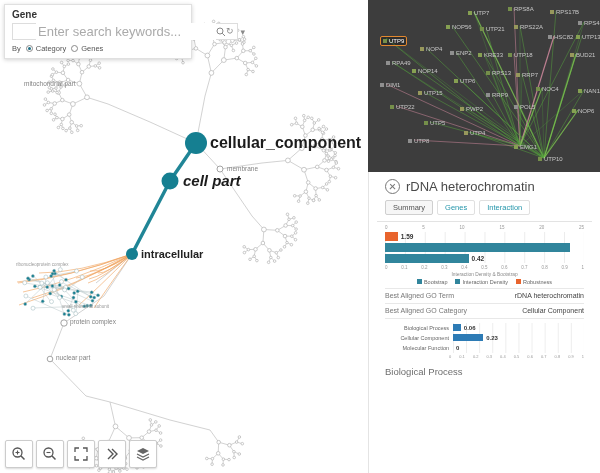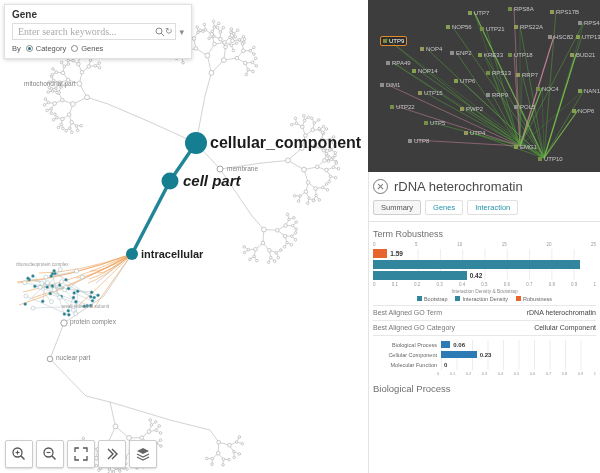--- a/index.html
+++ b/index.html
@@ -15,22 +15,22 @@
   .lbl-md{font-size:11px;font-weight:bold;color:#222;}
   .lbl-sm{font-size:6.5px;color:#828282;}
   .lbl-xs{font-size:4.5px;color:#9a9a9a;}
 
   
   .search-card{position:absolute;left:4px;top:4px;width:172px;background:#fff;
      border:1px solid #e0e0e0;box-shadow:0 1px 4px rgba(0,0,0,.18);padding:4px 7px 5px;z-index:6;}
   .nexo-title{font-size:10px;font-weight:bold;color:#333;}
   .search-row{display:flex;align-items:center;margin-top:3px;gap:3px;}
   .search-box{flex:1;display:flex;align-items:center;border:1px solid #ddd;height:15px;padding:0 3px;background:#fff;}
-  .search-box input{flex:1;border:none;outline:none;font-size:10px;color:#333;min-width:0;
-     font-family:Liberation Serif, serif;}
+  .search-box input{flex:1;border:none;outline:none;font-size:13px;color:#333;min-width:0;
+     font-family:Liberation Sans, sans-serif;margin-left:20px;}
   .search-box input::placeholder{color:#aaa;}
   .mini-ic{color:#8a8a8a;font-size:9px;line-height:1;display:flex;align-items:center;}
   .chev{color:#8a8a8a;font-size:9px;}
   .by-row{display:flex;align-items:center;gap:5px;margin-top:4px;font-size:7.5px;color:#555;}
   .radio{display:inline-block;width:7px;height:7px;border:1px solid #8a8a8a;border-radius:50%;
      position:relative;box-sizing:border-box;}
   .radio.sel::after{content:"";position:absolute;left:1px;top:1px;width:3px;height:3px;
      border-radius:50%;background:#1f6f85;}
   .radio-opt{display:flex;align-items:center;gap:3px;cursor:pointer;}
 
@@ -43,21 +43,21 @@
   
   .net-panel{position:absolute;left:368px;top:0;width:232px;height:172px;background:#3d3d3d;overflow:hidden;}
   #net-svg{position:absolute;left:0;top:0;}
   .net-node{position:absolute;display:flex;align-items:center;gap:2px;font-size:6px;
      color:#c7c7c7;line-height:1;white-space:nowrap;z-index:2;}
   .net-node i{width:4px;height:4px;display:inline-block;}
   .net-node.hl{border:1px solid #e2882f;border-radius:2px;padding:1px 2px;color:#fff;background:rgba(0,0,0,.25);}
 
   
   .details{position:absolute;left:368px;top:172px;width:232px;height:301px;background:#fff;
-     border-left:1px solid #e4e4e4;box-sizing:border-box;padding:7px 4px;overflow:hidden;}
+     border-left:1px solid #e4e4e4;box-sizing:border-box;padding:7px 16px;overflow:hidden;}
   .d-header{display:flex;align-items:center;gap:6px;}
   .close-ic{width:13px;height:13px;border:1.4px solid #777;border-radius:50%;position:relative;flex:none;}
   .close-ic::before,.close-ic::after{content:"";position:absolute;left:2.6px;top:5.6px;width:7px;height:1.4px;background:#777;}
   .close-ic::before{transform:rotate(45deg);} .close-ic::after{transform:rotate(-45deg);}
   .d-title{font-size:13px;color:#4a4a4a;}
   .tabs{display:flex;gap:4px;margin-top:6px;}
   .tab{font-size:7.5px;padding:2px 7px;border:1px solid #e0e0e0;border-radius:2px;color:#2596ab;background:#fff;}
   .tab.active{color:#555;background:#f6f6f6;border-color:#cfcfcf;}
   .d-sep{border:none;border-top:1px solid #e3e3e3;margin:6px -8px 0;}
   .uid{font-size:8.5px;color:#555;margin-top:6px;}
@@ -731,21 +731,20 @@
       <span class="close-ic"></span>
       <span class="d-title">rDNA heterochromatin</span>
     </div>
     <div class="tabs" id="tabs">
         <span class="tab active">Summary</span>
         <span class="tab">Genes</span>
         <span class="tab">Interaction</span>
       </div>
     <hr class="d-sep">
 
-    <div class="sec-head">Term Robustness</div>
     <div class="rb-chart">
       <div class="axis-row" id="rb-top-axis">
           <span>0</span>
           <span>5</span>
           <span>10</span>
           <span>15</span>
           <span>20</span>
           <span>25</span>
         </div>
       <div class="rb-bars" id="rb-bars">

